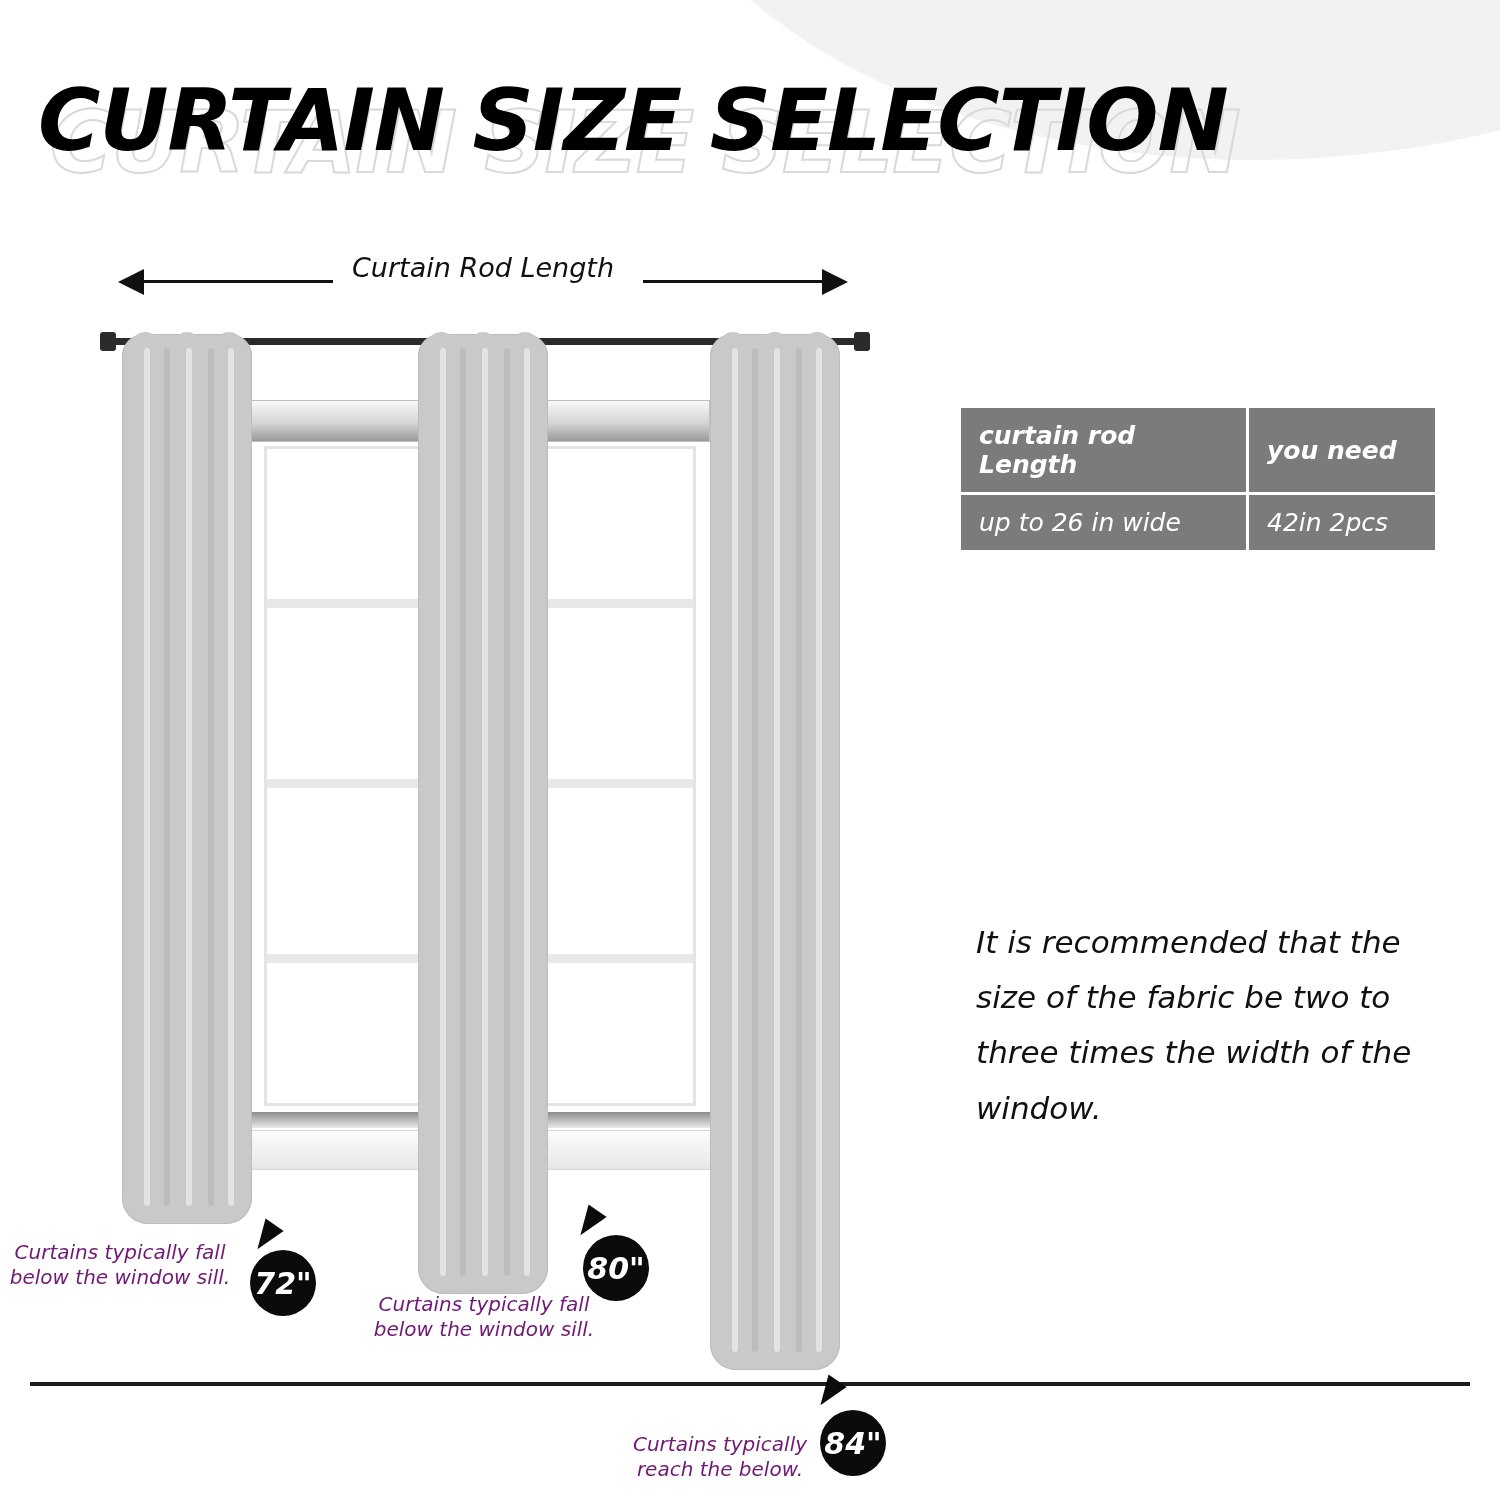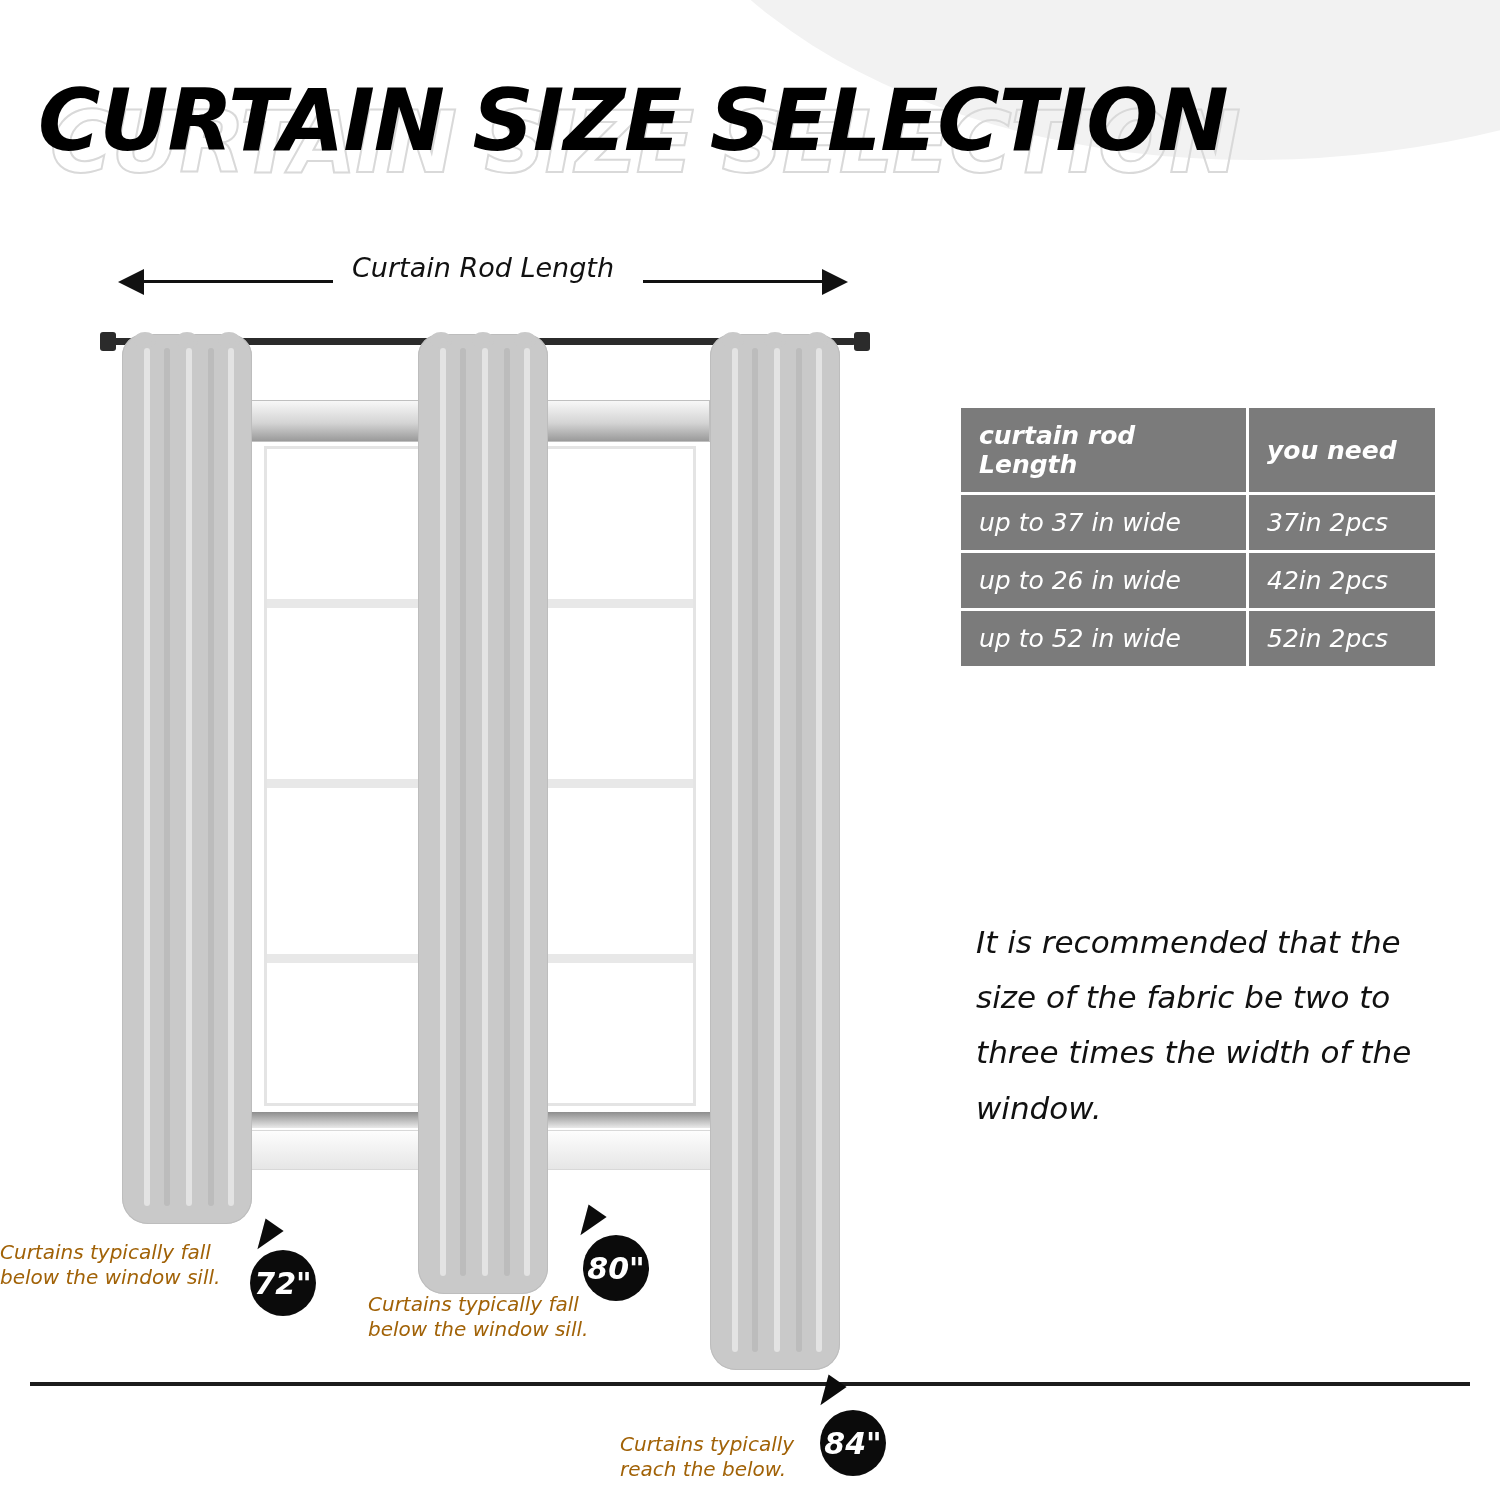--- a/index.html
+++ b/index.html
@@ -264,21 +264,22 @@
     width: 0; height: 0;
     border-left: 11px solid transparent;
     border-right: 11px solid transparent;
     border-bottom: 30px solid #0b0b0b;
   }
   .note {
     position: absolute;
     font-family: "DejaVu Sans", sans-serif;
     font-size: 20px;
     line-height: 1.25;
-    color: #a16207;
+    color: #701a75;
+    text-align: center;
   }
 
   
   .table {
     position: absolute;
     left: 958px;
     top: 405px;
     width: 480px;
     border-collapse: separate;
     border-spacing: 3px;
@@ -411,29 +412,21 @@
 
   <table class="table">
     <thead>
       <tr>
         <th>curtain rod Length</th>
         <th class="col-b">you need</th>
       </tr>
     </thead>
     <tbody>
       <tr>
-        <td>up to 37 in wide</td>
-        <td class="col-b">37in 2pcs</td>
-      </tr>
-      <tr>
         <td>up to 26 in wide</td>
         <td class="col-b">42in 2pcs</td>
       </tr>
-      <tr>
-        <td>up to 52 in wide</td>
-        <td class="col-b">52in 2pcs</td>
-      </tr>
     </tbody>
   </table>
 
   <div class="para">It is recommended that the size of the fabric be two to three times the width of the window.</div>
 
 </div>
 
 </body></html>

